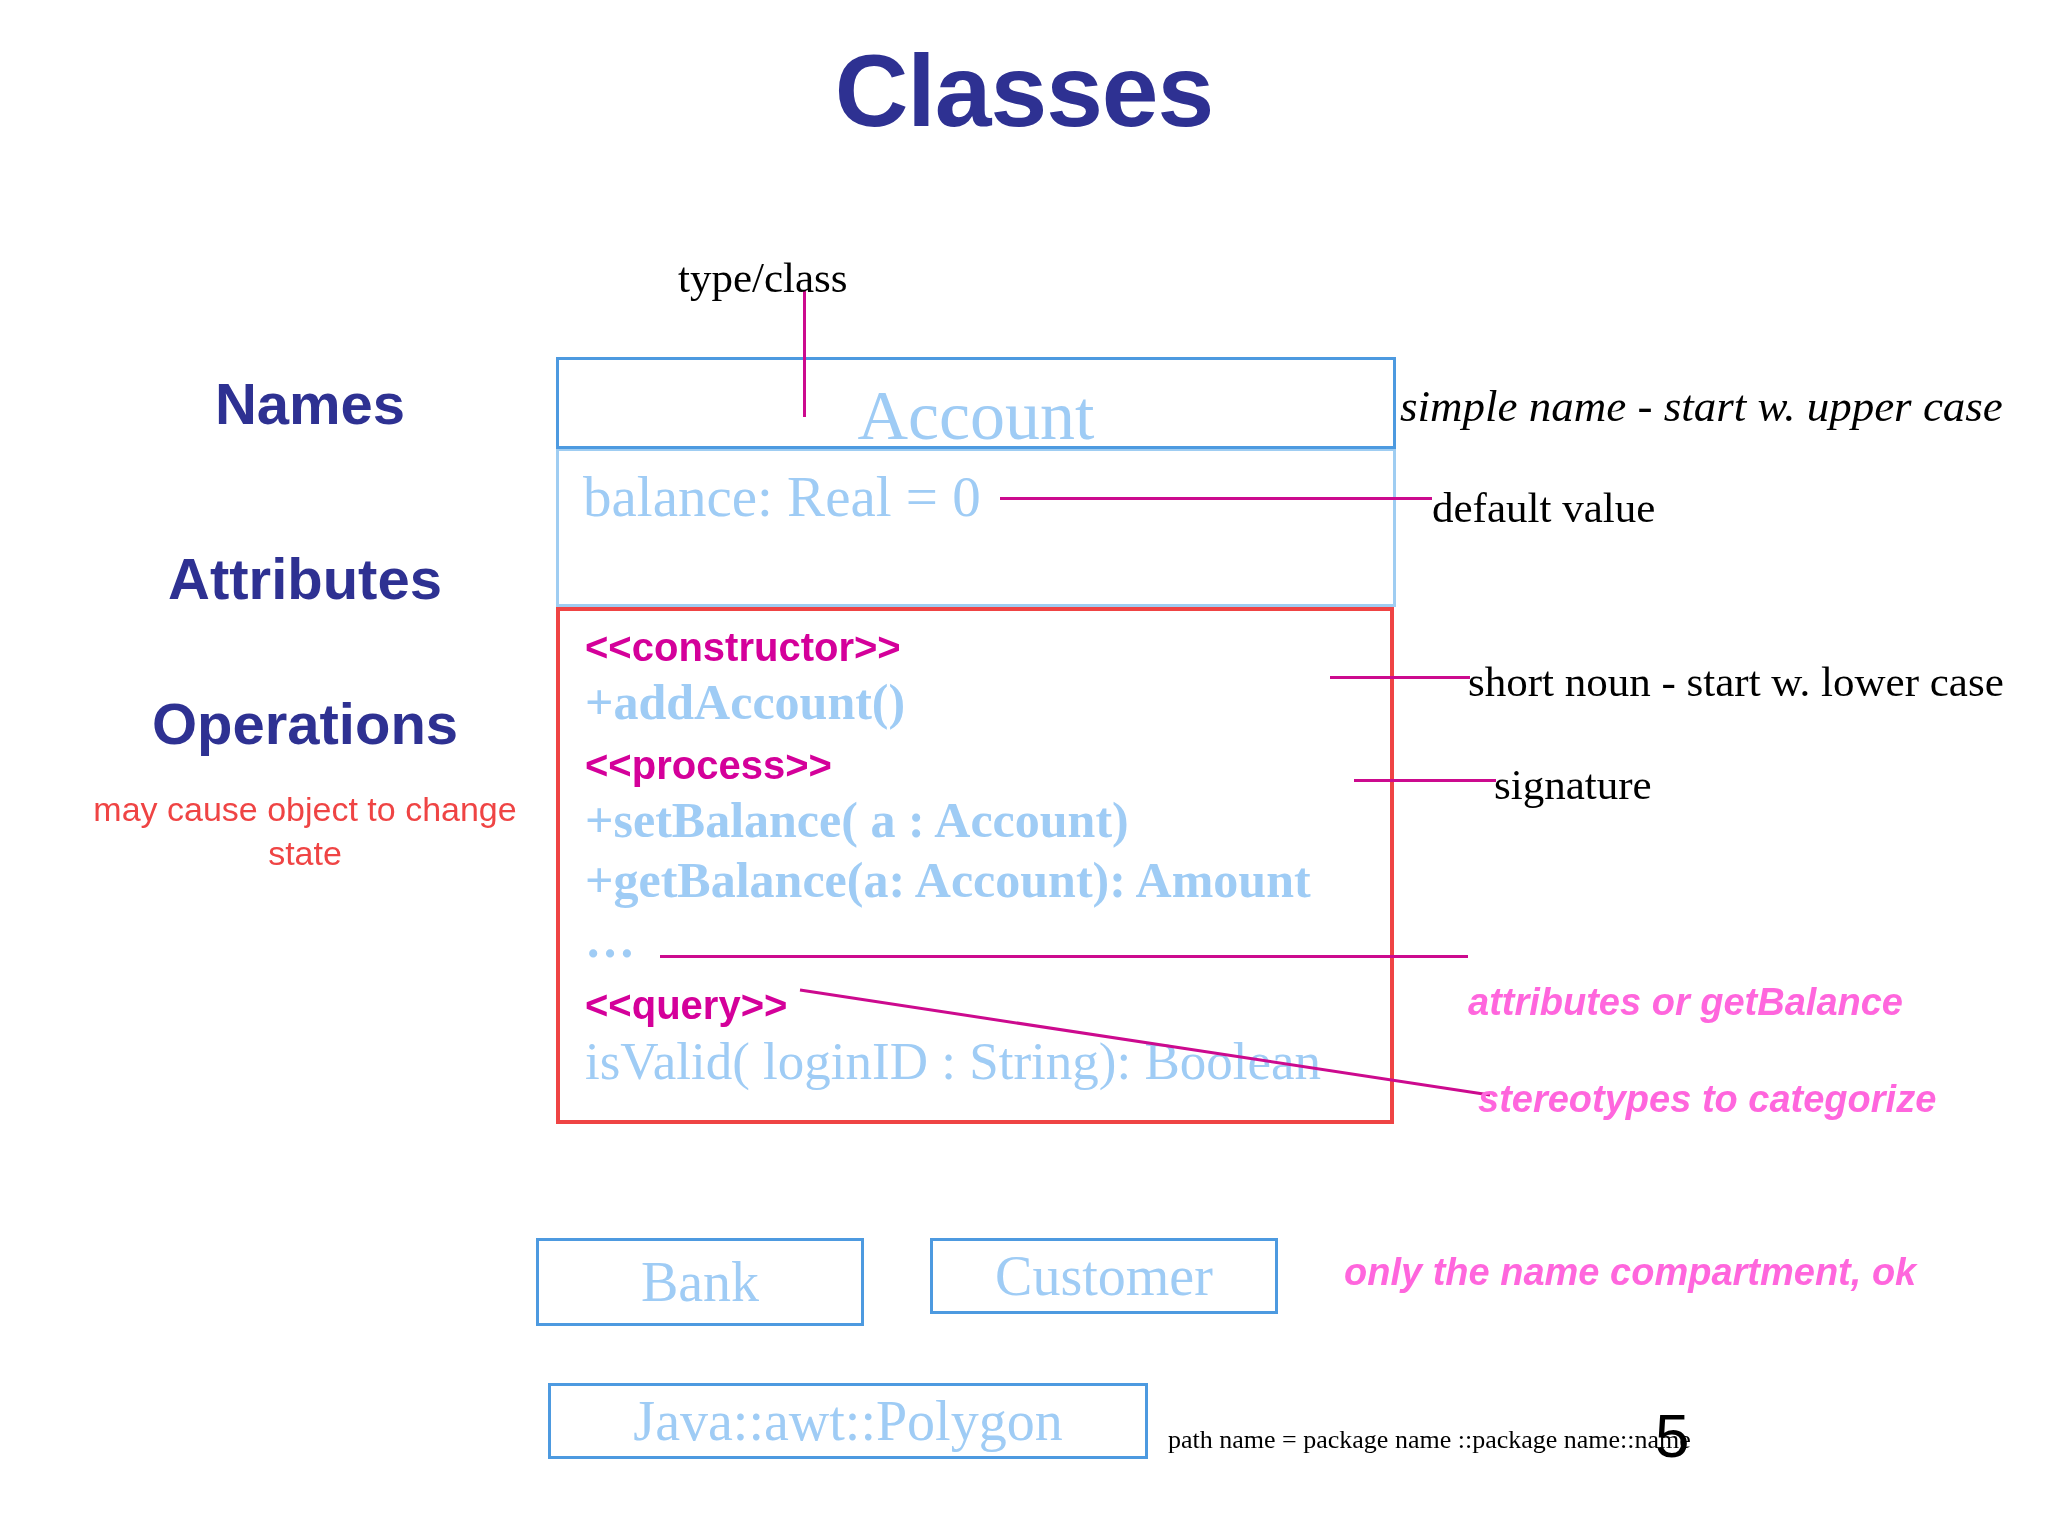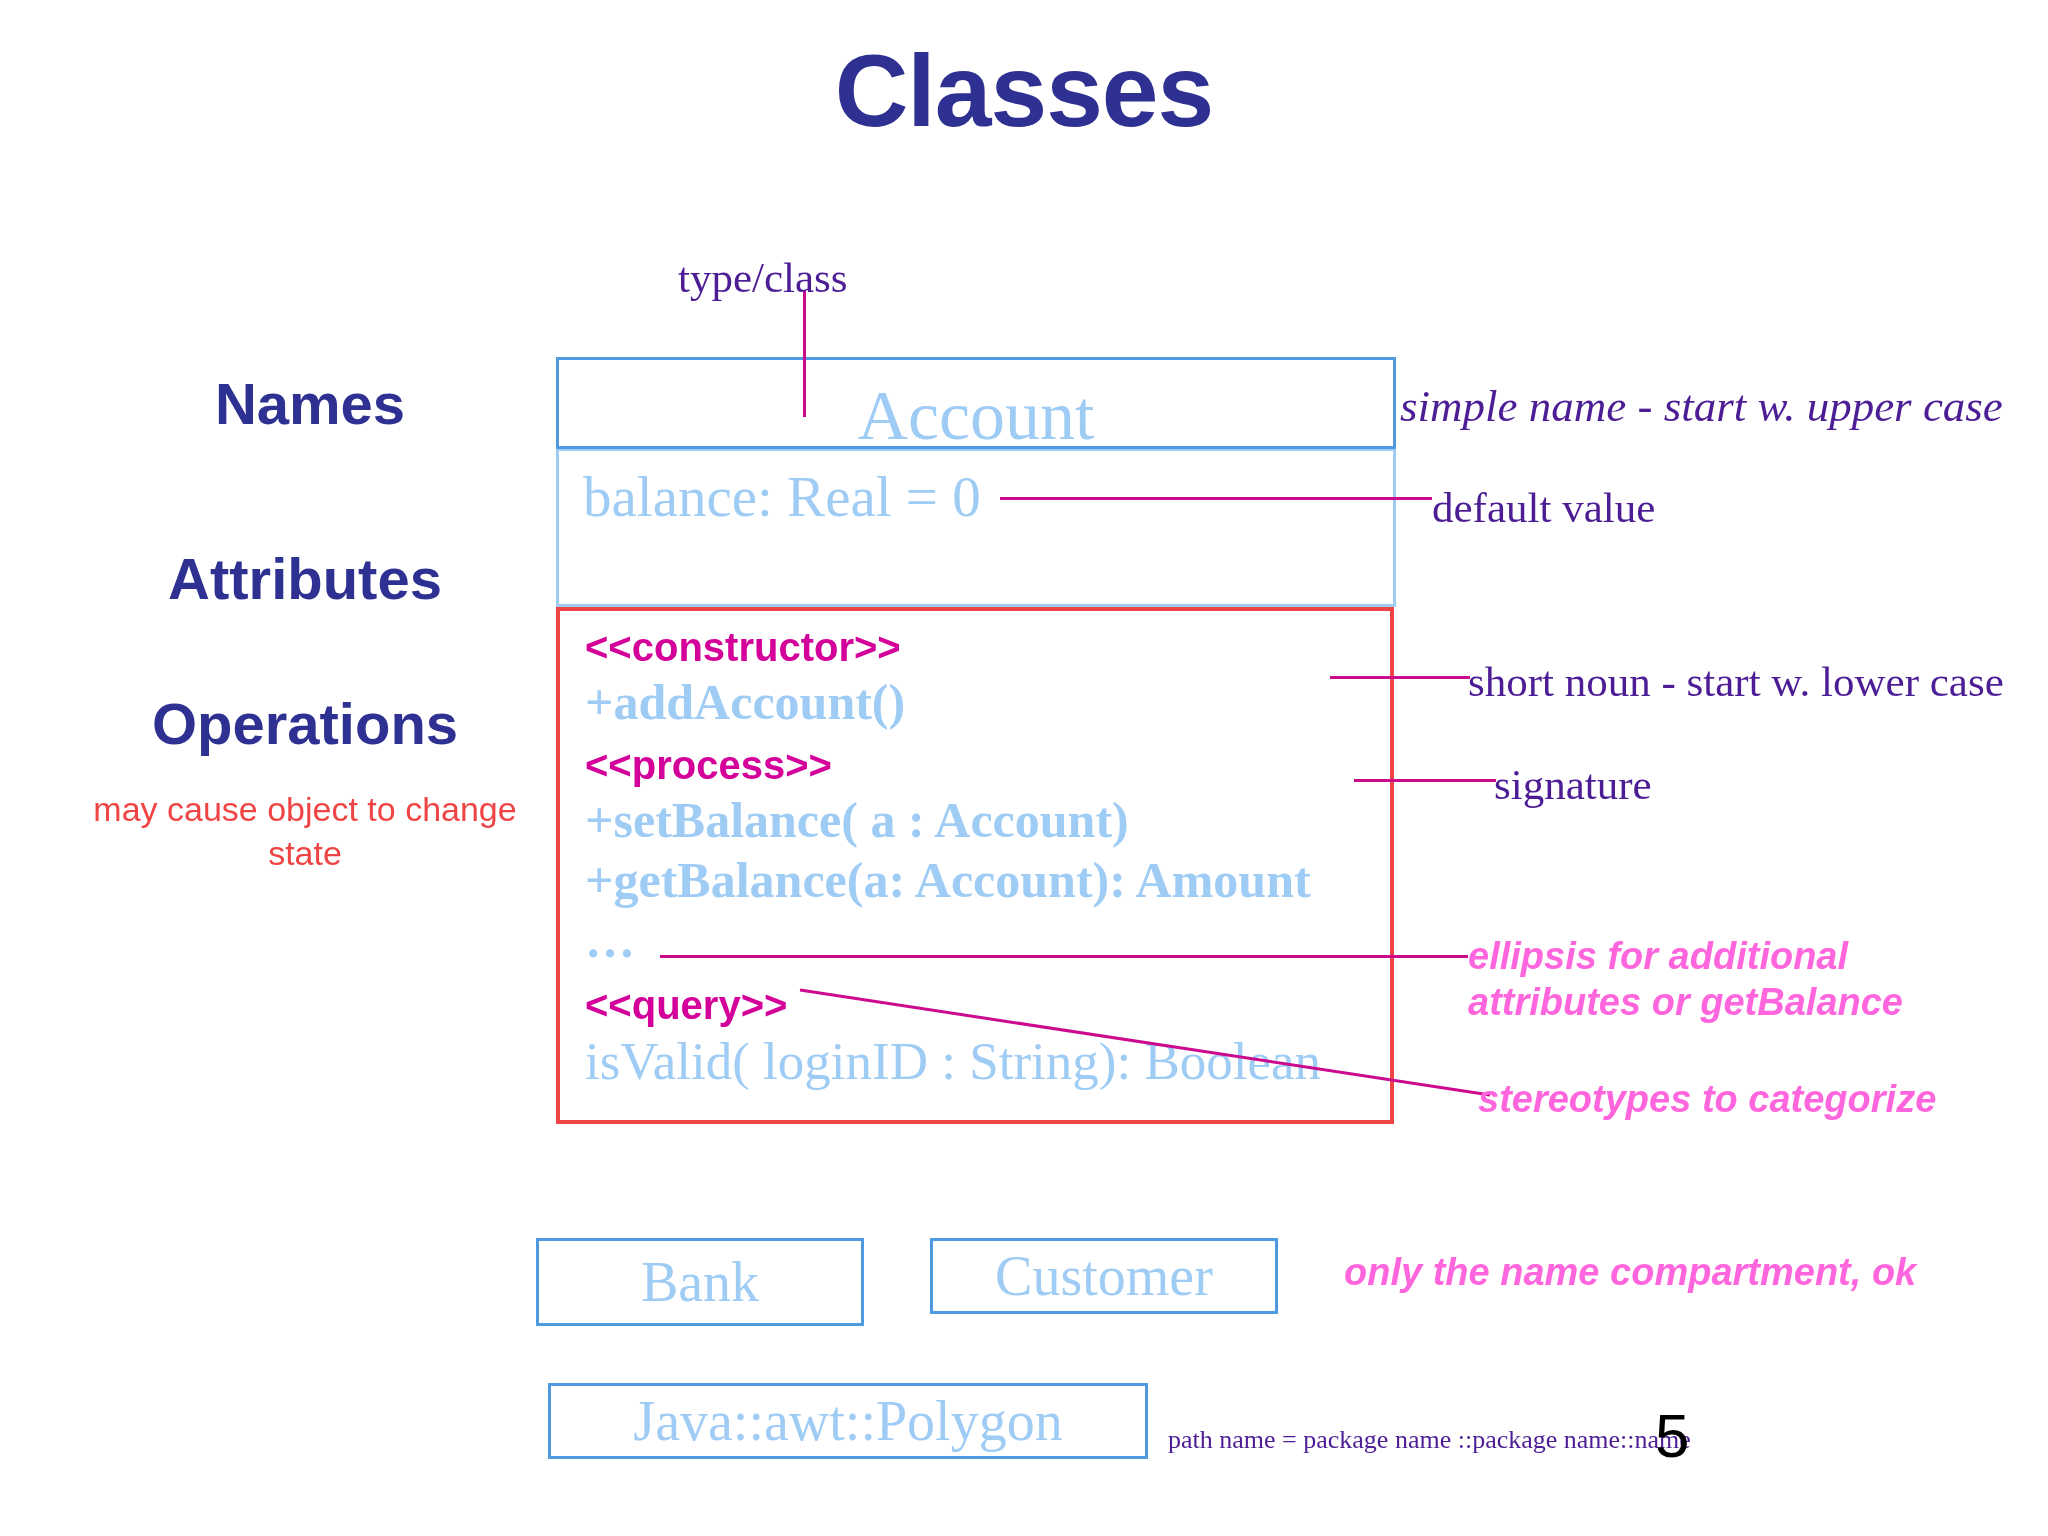--- a/index.html
+++ b/index.html
@@ -150,21 +150,21 @@
   }
   #box-bank     { left: 536px;  top: 1238px; width: 328px; height: 88px; }
   #box-customer { left: 930px;  top: 1238px; width: 348px; height: 76px; }
   #box-polygon  { left: 548px;  top: 1383px; width: 600px; height: 76px; text-align: right; }
 
   
   .annot-serif {
     position: absolute;
     font-family: "Liberation Serif", serif;
     font-size: 43px;
-    color: #4c1d95;
+    color: #000000;
     white-space: nowrap;
   }
   .annot-serif-italic {
     font-style: italic;
   }
   #annot-type-class   { left: 678px;  top: 253px; }
   #annot-simple-name  { left: 1400px; top: 380px; font-size: 45px; }
   #annot-default-val  { left: 1432px; top: 483px; }
   #annot-short-noun   { left: 1468px; top: 657px; }
   #annot-signature    { left: 1494px; top: 760px; }
@@ -259,21 +259,21 @@
     <line x1="0" y1="0" x2="690" y2="105" stroke="#cc0a8e" stroke-width="3"></line>
   </svg>
 
   <div class="annot-serif" id="annot-type-class">type/class</div>
   <div class="annot-serif annot-serif-italic" id="annot-simple-name">simple name - start w. upper case</div>
   <div class="annot-serif" id="annot-default-val">default value</div>
   <div class="annot-serif" id="annot-short-noun">short noun - start w. lower case</div>
   <div class="annot-serif" id="annot-signature">signature</div>
 
   <div class="annot-pink" id="annot-ellipsis">
-    <span>ellipsis for additional</span><br>
+    <br>
     <span>attributes or getBalance</span>
   </div>
   <div class="annot-pink" id="annot-stereotypes">stereotypes to categorize</div>
   <div class="annot-pink" id="annot-name-compart">only the name compartment, ok</div>
 
   <div class="simple-box" id="box-bank">Bank</div>
   <div class="simple-box" id="box-customer">Customer</div>
   <div class="simple-box" id="box-polygon">Java::awt::Polygon</div>
 
   <div class="annot-serif" id="annot-path-name">path name = package name ::package name::name</div>

